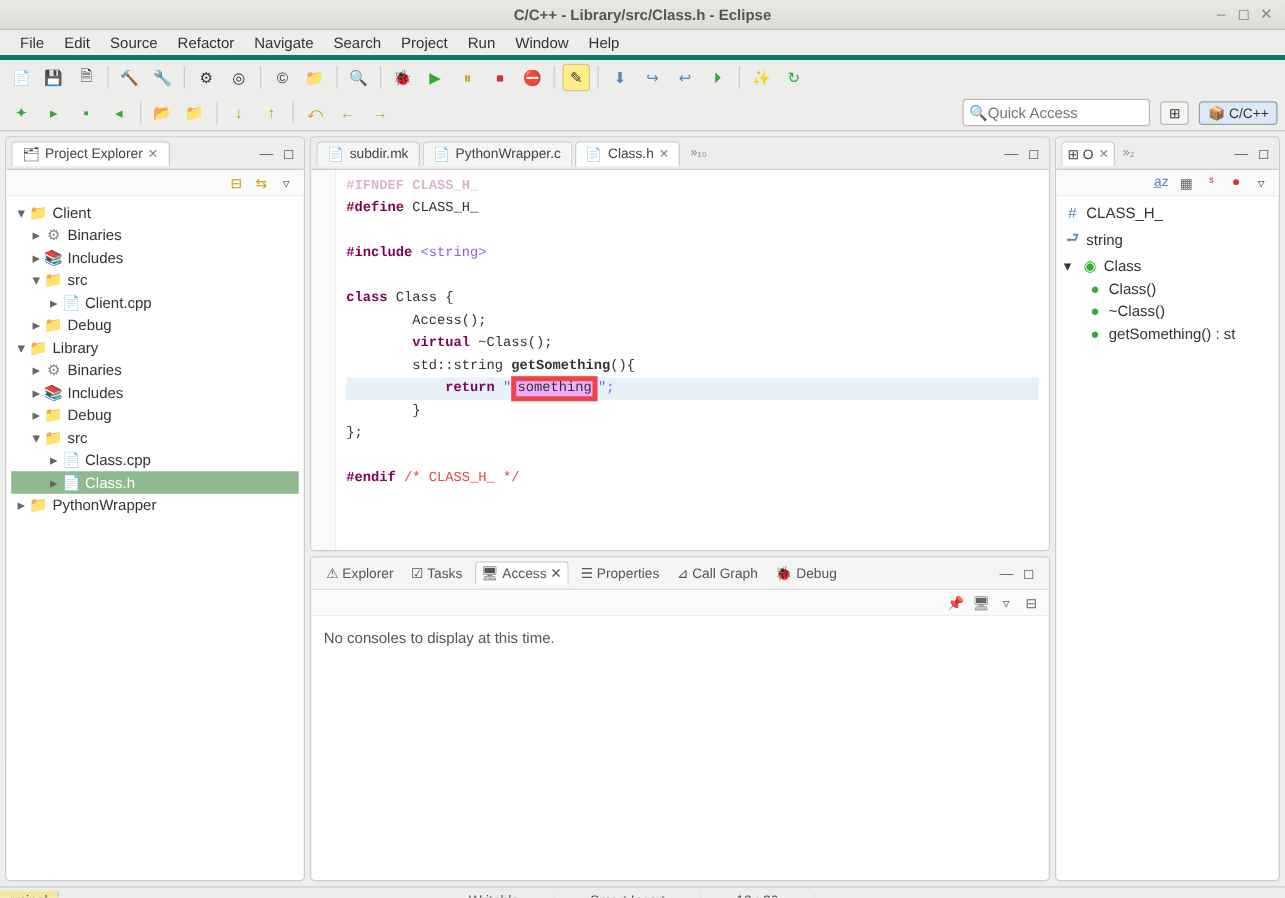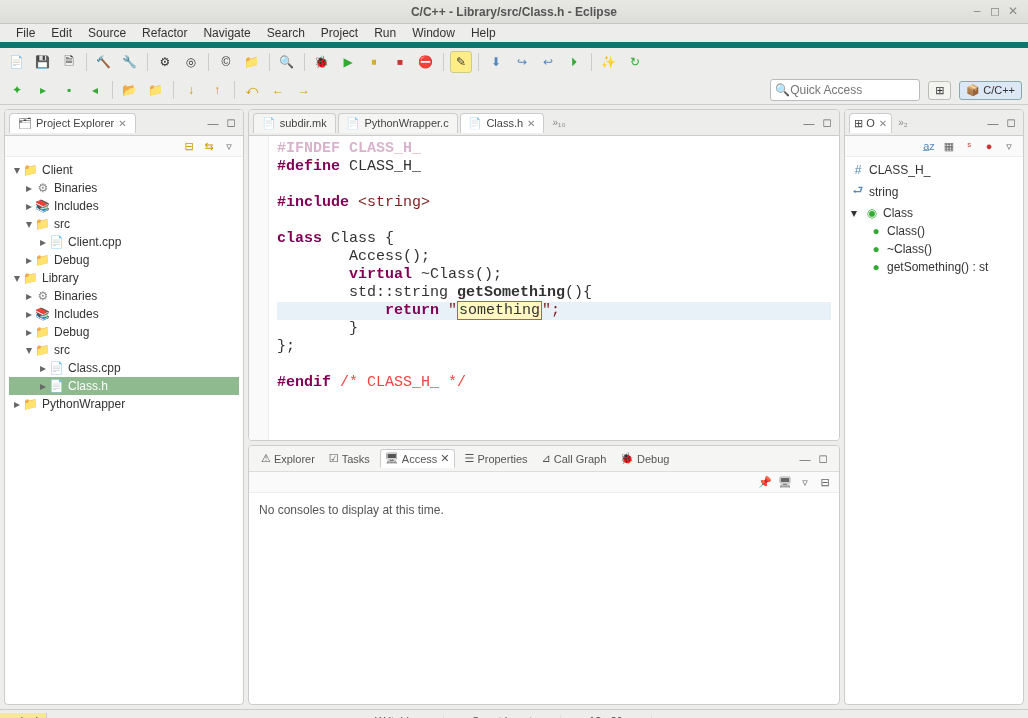--- a/index.html
+++ b/index.html
@@ -1,21 +1,21 @@
 <!DOCTYPE html>
 <html><head>
 <meta charset="utf-8">
 <style>
 * { box-sizing: border-box; margin: 0; padding: 0; }
 body { font-family: "Liberation Sans", Arial, sans-serif; font-size: 12px; background: #ededeb; color: #333; width: 1028px; height: 718px; overflow: hidden; }
 .titlebar { height: 24px; background: linear-gradient(#e8e8e5,#dcdcd8); display: flex; align-items: center; padding: 0 8px; border-bottom: 1px solid #c4c4c0; }
 .titlebar .spacer { flex: 1; }
 .titlebar .title { flex: 0; white-space: nowrap; color: #555; font-weight: bold; position: absolute; left: 50%; transform: translateX(-50%); }
 .win-btn { width: 14px; height: 14px; margin-left: 4px; color: #888; text-align: center; line-height: 12px; cursor: pointer; }
-.menubar { height: 24px; background: #ededeb; display: flex; align-items: center; padding: 0 8px; border-bottom: 6px solid #0f766e; text-align: center; }
+.menubar { height: 24px; background: #ededeb; display: flex; align-items: center; padding: 0 8px; border-bottom: 4px solid #0f766e; text-align: center; }
 .menubar span { padding: 0 8px; cursor: pointer; color: #333; }
 .toolbar-area { background: #ededeb; border-bottom: 1px solid #ccc; }
 .toolbar-row { height: 28px; display: flex; align-items: center; padding: 2px 6px; gap: 4px; }
 .tool-btn { width: 22px; height: 22px; display: inline-flex; align-items: center; justify-content: center; border-radius: 3px; cursor: pointer; }
 .tool-sep { width: 1px; height: 18px; background: #ccc; margin: 0 2px; }
 .quick-access { margin-left: auto; height: 22px; border: 1px solid #bbb; border-radius: 3px; background: #fff; display: flex; align-items: center; padding: 0 4px; width: 150px; }
 .quick-access input { border: none; outline: none; font-size: 12px; width: 100%; color: #888; }
 .persp-btn { border: 1px solid #bbb; border-radius: 3px; padding: 2px 6px; background: #f3f3f0; cursor: pointer; margin-left: 4px; font-size: 11px; }
 .persp-btn.active { background: #dce8f5; border-color: #8aa; }
 .workspace { display: flex; height: 604px; padding: 4px; gap: 4px; }
@@ -28,27 +28,27 @@
 .mini-btn { width: 16px; height: 16px; cursor: pointer; display: inline-flex; align-items: center; justify-content: center; color: #666; font-size: 11px; }
 .tree { padding: 4px; overflow-y: auto; flex: 1; font-size: 12px; }
 .tree-row { display: flex; align-items: center; padding: 1px 2px; cursor: pointer; white-space: nowrap; }
 .tree-row.selected { background: #8fb98f; color: #fff; }
 .tree-toggle { width: 12px; text-align: center; color: #666; }
 .tree-icon { width: 16px; height: 16px; display: inline-flex; align-items: center; justify-content: center; margin-right: 3px; }
 .indent-1 { padding-left: 14px; }
 .indent-2 { padding-left: 28px; }
 .center-col { flex: 1; display: flex; flex-direction: column; gap: 4px; }
 .editor-area { flex: 1; display: flex; }
-.editor-content { flex: 1; overflow: auto; font-family: "Liberation Mono", monospace; font-size: 15px; padding: 4px 8px; background: #fff; position: relative; }
+.editor-content { flex: 1; overflow: auto; font-family: "Liberation Mono", monospace; font-size: 11px; padding: 4px 8px; background: #fff; position: relative; }
 .code-line { white-space: pre; line-height: 18px; }
 .gutter { width: 20px; background: #fafafa; border-right: 1px solid #eee; }
 .kw-red { color: #7f0055; font-weight: bold; }
 .comment { color: #ef4444; }
-.str { color: #7f1d1d; }
-.highlight { background: #fef9c3; border: 1px solid #ef4444; padding: 0 1px; }
+.str { color: #8b5cf6; }
+.highlight { background: #f0abfc; border: 4px solid #ef4444; padding: 0 1px; }
 .cursor-line { background: #e8f0f8; }
 .bottom-panel { height: 260px; }
 .bottom-tabs { display: flex; gap: 6px; align-items: center; padding: 3px 8px; border-bottom: 1px solid #ddd; background: #f5f5f3; font-size: 11px; }
 .btab { color: #555; cursor: pointer; padding: 2px 4px; display: flex; align-items: center; gap: 3px; }
 .btab.active { background: #fff; border: 1px solid #ccc; border-bottom-color: #fff; border-radius: 3px 3px 0 0; }
 .console-body { padding: 10px; color: #555; flex: 1; }
 .outline { width: 180px; }
 .outline-body { padding: 4px; font-size: 12px; }
 .outline-row { display: flex; align-items: center; gap: 4px; padding: 2px; cursor: pointer; }
 .outline-row .oi { width: 14px; text-align: center; }

